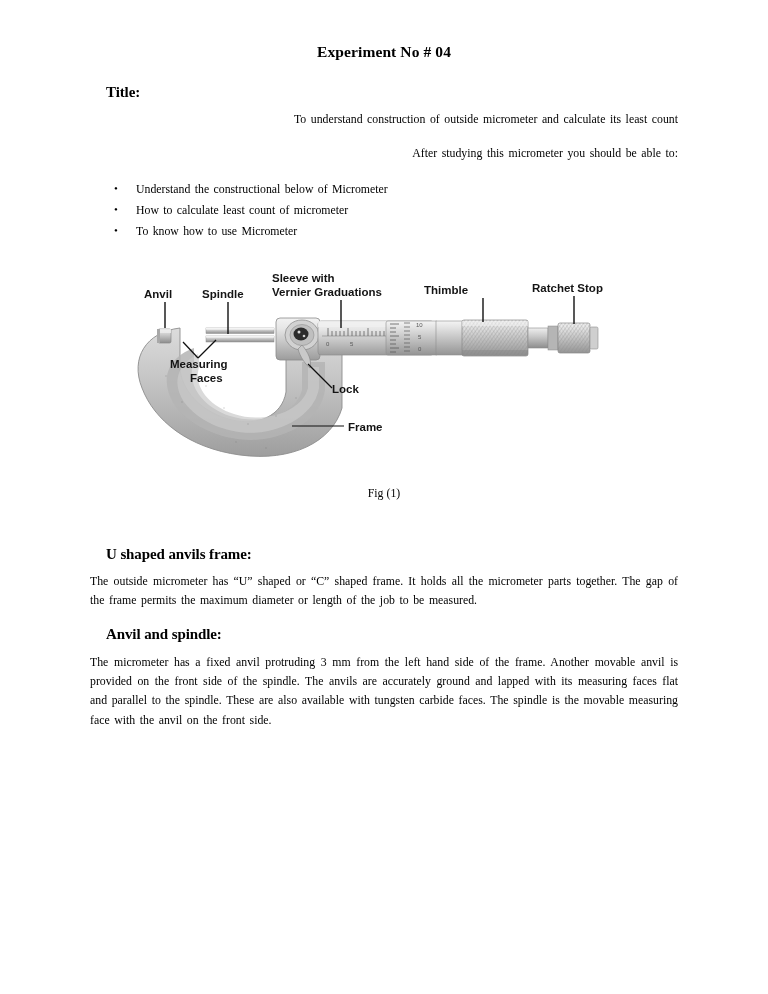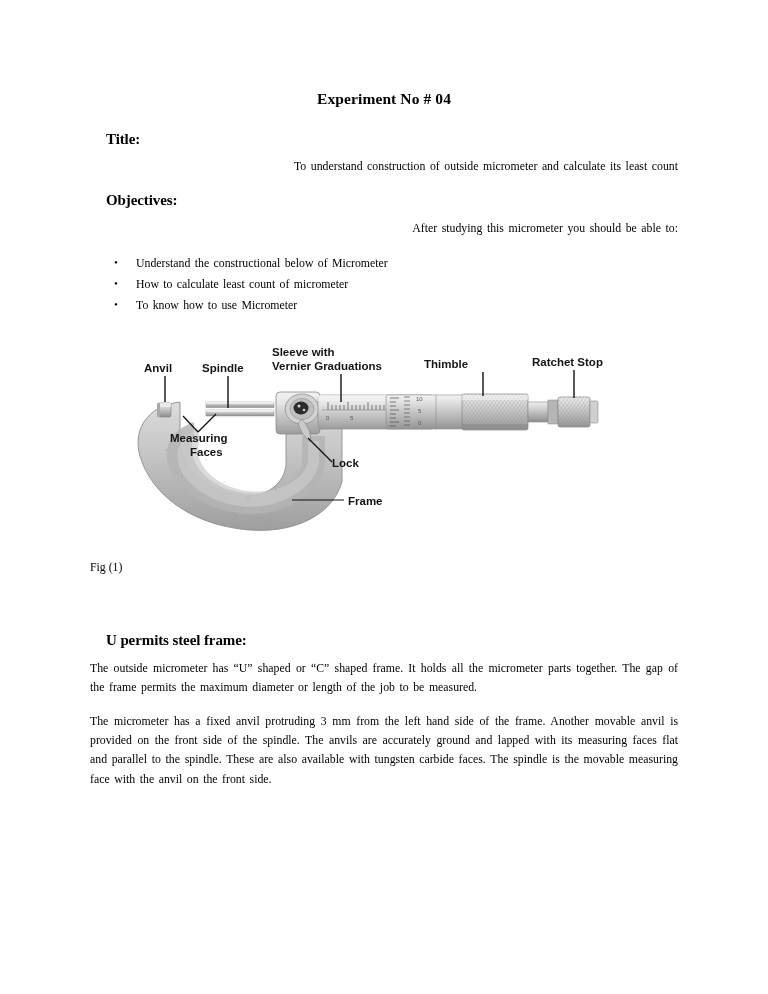--- a/index.html
+++ b/index.html
@@ -13,21 +13,21 @@
     font-family: "Liberation Serif", "DejaVu Serif", serif;
     color: #000000;
     overflow: hidden;
   }
   .page {
     position: relative;
     width: 768px;
     height: 994px;
     background: #ffffff;
     box-sizing: border-box;
-    padding: 90px 90px 0 90px;
+    padding: 43px 90px 0 90px;
   }
   .doc-title {
     text-align: center;
     font-size: 15.5px;
     font-weight: bold;
     letter-spacing: 0.1px;
     margin: 0 0 21px 0;
     line-height: 1.2;
   }
   .sec-heading {
@@ -73,23 +73,24 @@
     width: 100%;
     display: flex;
     justify-content: center;
   }
   .micrometer-fig {
     position: relative;
     width: 496px;
     height: 200px;
   }
   .fig-caption {
+    text-align: center;
     font-size: 11.8px;
     margin-top: 20px;
-    margin-bottom: 12px;
+    margin-bottom: 0;
   }
   .after-fig-gap { height: 44px; }
 
   
   .fig-label {
     font-family: "Liberation Sans", "DejaVu Sans", sans-serif;
     font-weight: bold;
     font-size: 11.5px;
     fill: #141414;
   }
@@ -104,21 +105,20 @@
 </head>
 <body>
 
 <div class="page">
 
   <h1 class="doc-title">Experiment No # 04</h1>
 
   <h2 class="sec-heading">Title:</h2>
   <p class="body-text nojust">To understand construction of outside micrometer and calculate its least count</p>
 
-  <h2 class="sec-heading">Objectives:</h2>
   <p class="body-text nojust">After studying this micrometer you should be able to:</p>
 
   <ul class="bullet-list">
     <li>
       <span class="bullet-dot">•</span>
       <span>Understand the constructional below of Micrometer</span>
     </li>
     <li>
       <span class="bullet-dot">•</span>
       <span>How to calculate least count of micrometer</span>
@@ -337,18 +337,19 @@
         </g>
       </svg>
     </div>
   </div>
 
   <p class="fig-caption">Fig (1)</p>
 
   <div class="after-fig-gap"></div>
 
 
-  <h2 class="sec-heading">U permits steel frame:</h2>
+  <h2 class="sec-heading">U shaped anvils frame:</h2>
   <p class="body-text">The outside micrometer has “U” shaped or “C” shaped frame. It holds all the micrometer parts together. The gap of the frame permits the maximum diameter or length of the job to be measured.</p>
 
+  <h2 class="sec-heading">Anvil and spindle:</h2>
   <p class="body-text">The micrometer has a fixed anvil protruding 3 mm from the left hand side of the frame. Another movable anvil is provided on the front side of the spindle. The anvils are accurately ground and lapped with its measuring faces flat and parallel to the spindle. These are also available with tungsten carbide faces. The spindle is the movable measuring face with the anvil on the front side.</p>
 
 </div>
 
 </body></html>

